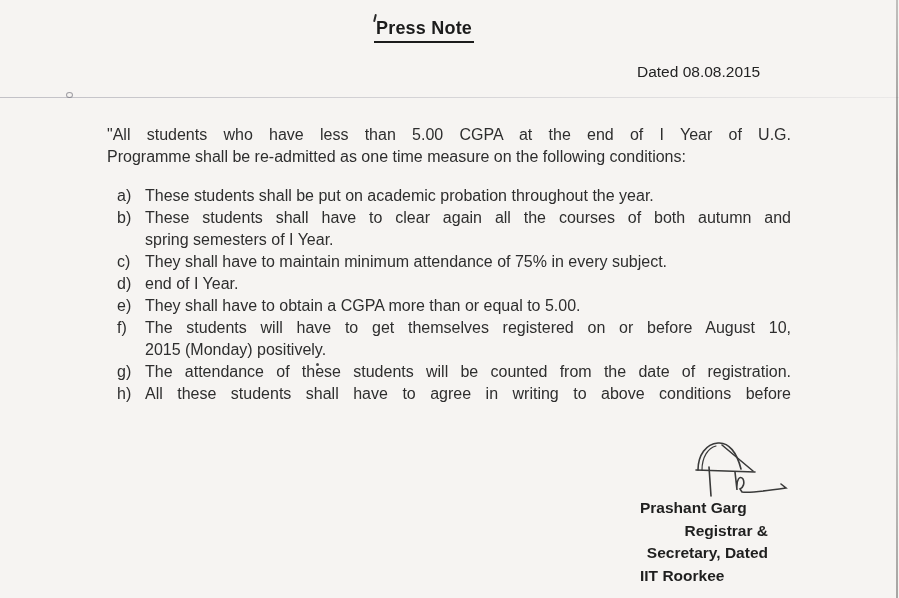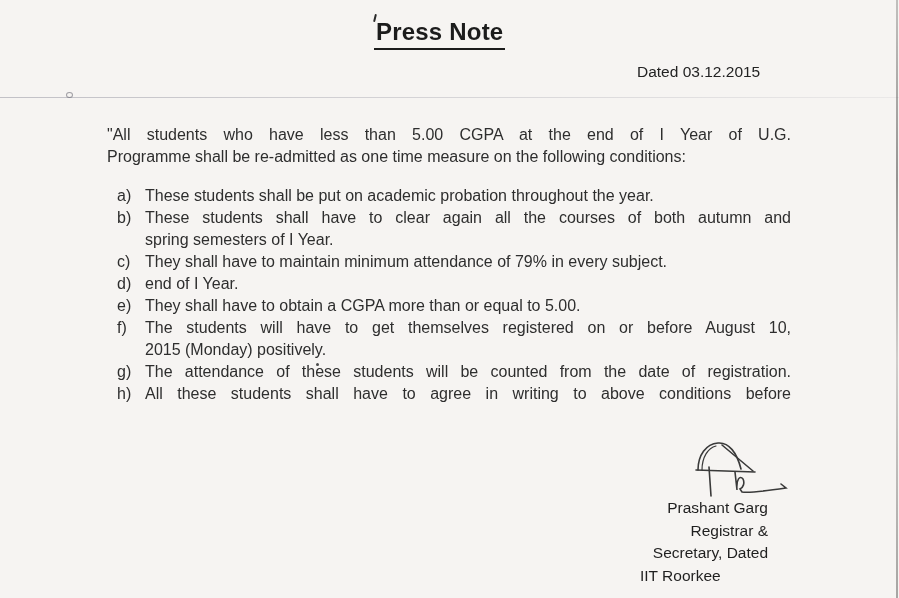--- a/index.html
+++ b/index.html
@@ -7,21 +7,21 @@
     position:relative;
     width:899px;height:598px;
     background:#f6f4f2;
     font-family:"Liberation Sans", sans-serif;
     color:#2e2e2e;
     overflow:hidden;
   }
   
   .title{
     position:absolute;top:18px;left:374px;margin:0;
-    font-size:24px;font-weight:700;color:#1c1c1c;
+    font-size:18px;font-weight:700;color:#1c1c1c;
     border-bottom:2px solid #1c1c1c;padding:0 2px 2px 2px;
     letter-spacing:.2px;
   }
   .title-tick{
     position:absolute;left:0;top:-4px;width:2px;height:8px;
     background:#2a2a2a;transform:rotate(14deg);border-radius:1px;
   }
   
   .dated{position:absolute;top:63px;left:637px;font-size:15.5px;color:#232323;}
   
@@ -38,22 +38,22 @@
   }
   .item{display:flex;}
   .item .label{flex:0 0 28px;width:28px;}
   .item .text{flex:1;min-width:0;}
   
   .signature-svg{position:absolute;left:688px;top:440px;}
   .sig-block{
     position:absolute;left:640px;top:497px;width:128px;
     font-size:15.5px;line-height:22.5px;color:#1f1f1f;
   }
-  .sig-name{text-align:right;font-weight:400;}
-  .sig-role{text-align:right;font-weight:400;}
+  .sig-name{text-align:left;font-weight:700;}
+  .sig-role{text-align:right;font-weight:700;}
   .sig-role.align-left{text-align:left;}
   
   .crease{
     position:absolute;left:0;top:97px;width:899px;height:1px;
     background:linear-gradient(to right, rgba(130,130,145,.45), rgba(130,130,145,.10));
   }
   .speck{
     position:absolute;left:66px;top:92px;width:5px;height:4px;
     border:1px solid rgba(90,90,100,.55);border-radius:50%;
   }
@@ -76,21 +76,21 @@
   <div class="crease"></div>
   <div class="speck"></div>
   <div class="dot"></div>
   <div class="edge-line"></div>
 
   <h1 class="title">
     <span class="title-tick"></span>
     <span>Press Note</span>
   </h1>
 
-  <div class="dated">Dated 03.12.2015</div>
+  <div class="dated">Dated 08.08.2015</div>
 
   <div class="intro">
     <div class="line stretch">"All students who have less than 5.00 CGPA at the end of I Year of U.G.</div>
     <div class="line">Programme shall be re-admitted as one time measure on the following conditions:</div>
   </div>
 
   <div class="conditions">
 
     <div class="item">
       <div class="label">a)</div>
@@ -103,21 +103,21 @@
       <div class="label">b)</div>
       <div class="text">
         <div class="line stretch">These students shall have to clear again all the courses of both autumn and</div>
         <div class="line">spring semesters of I Year.</div>
       </div>
     </div>
 
     <div class="item">
       <div class="label">c)</div>
       <div class="text">
-        <div class="line">They shall have to maintain minimum attendance of 79% in every subject.</div>
+        <div class="line">They shall have to maintain minimum attendance of 75% in every subject.</div>
       </div>
     </div>
 
     <div class="item">
       <div class="label">d)</div>
       <div class="text">
         <div class="line">end of I Year.</div>
       </div>
     </div>
 

